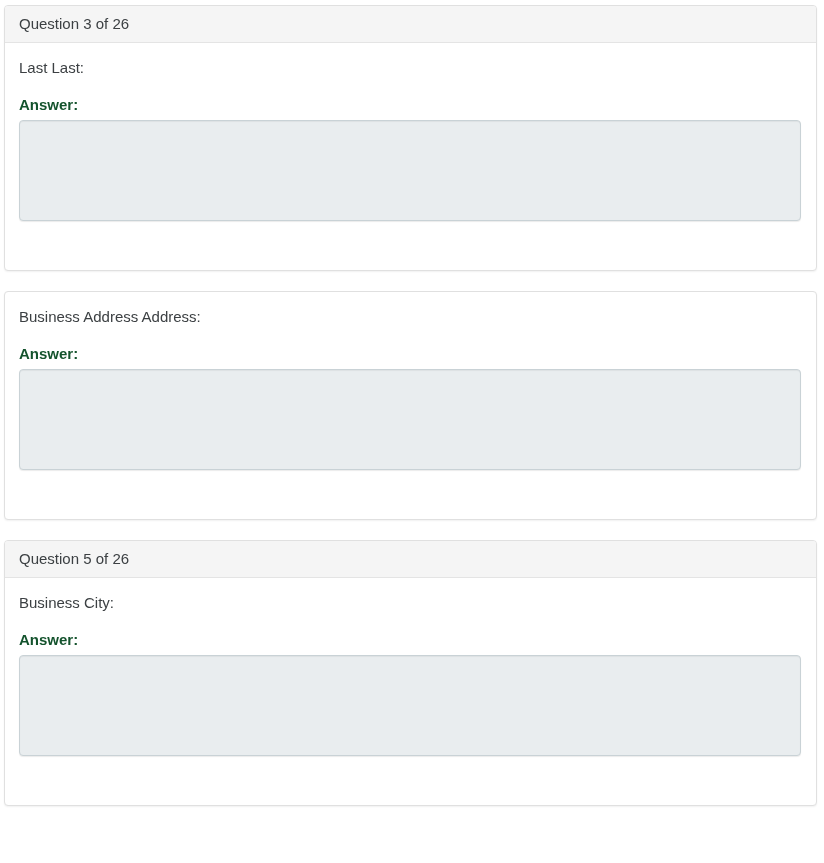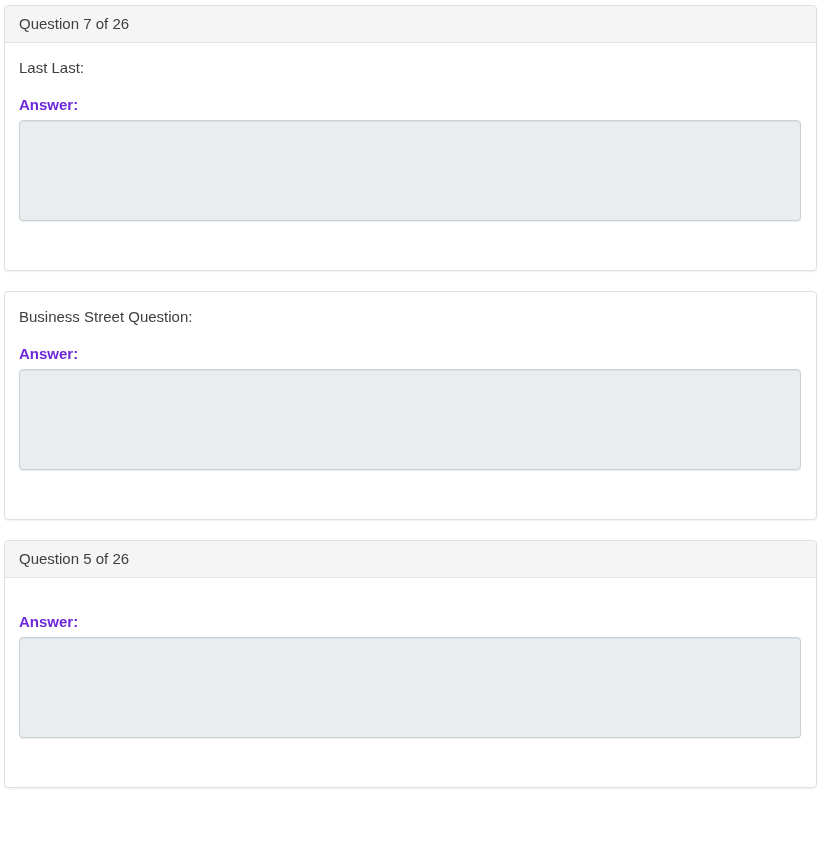--- a/index.html
+++ b/index.html
@@ -35,21 +35,21 @@
   }
   .question-label {
     font-size: 15px;
     line-height: 18px;
     color: #3c4043;
   }
   .answer-label {
     font-size: 15px;
     line-height: 17px;
     font-weight: 700;
-    color: #6d28d9;
+    color: #14532d;
     margin-top: 19px;
   }
   .answer-textarea {
     display: block;
     width: 100%;
     height: 101px;
     margin-top: 7px;
     margin-bottom: 31px;
     background: #e9edef;
     border: 1px solid #c9d2d6;
@@ -62,37 +62,38 @@
     padding: 8px 10px;
     outline: none;
   }
 </style>
 </head>
 <body>
 
 <div class="page">
 
   <section class="card">
-    <header class="card-header">Question 7 of 26</header>
+    <header class="card-header">Question 3 of 26</header>
     <div class="card-body">
       <div class="question-label">Last Last:</div>
       <div class="answer-label">Answer:</div>
       <textarea class="answer-textarea" style=""></textarea>
     </div>
   </section>
 
   <section class="card">
     <div class="card-body">
-      <div class="question-label">Business Street Question:</div>
+      <div class="question-label">Business Address Address:</div>
       <div class="answer-label">Answer:</div>
       <textarea class="answer-textarea" style=""></textarea>
     </div>
   </section>
 
   <section class="card">
     <header class="card-header">Question 5 of 26</header>
     <div class="card-body">
+      <div class="question-label">Business City:</div>
       <div class="answer-label">Answer:</div>
       <textarea class="answer-textarea" style=""></textarea>
     </div>
   </section>
 
 </div>
 
 </body></html>

